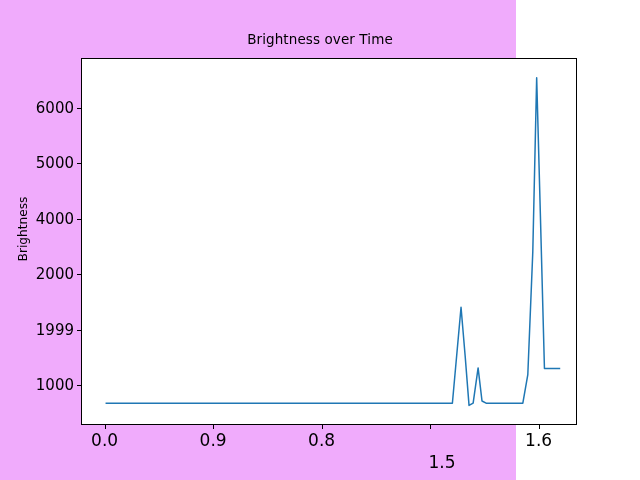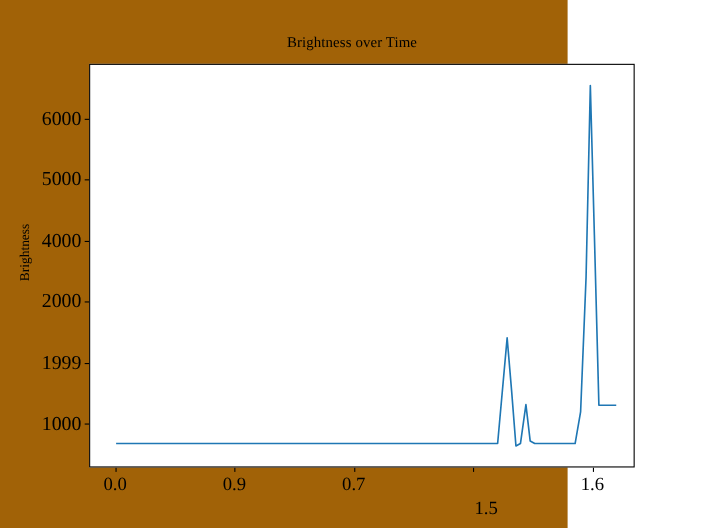--- a/index.html
+++ b/index.html
@@ -10,22 +10,21 @@
   body {
     width: 640px;
     height: 480px;
     font-family: "DejaVu Sans", sans-serif;
     overflow: hidden;
   }
   #figure {
     position: relative;
     width: 516px;
     height: 480px;
-    background: #a16207;
-    font-family: Liberation Serif, serif;
+    background: #f0abfc;
   }
   #chart-title {
     position: absolute;
     left: 0;
     top: 31px;
     width: 640px;
     text-align: center;
     font-size: 13.5px;
     color: #000000;
     letter-spacing: 0.1px;
@@ -45,21 +44,21 @@
     left: 0;
     top: 0;
     width: 100%;
     height: 100%;
     display: block;
   }
   .ytick-label {
     position: absolute;
     right: 0;
     text-align: left;
-    font-size: 18px;
+    font-size: 15px;
     color: #000000;
     transform: translateY(-50%);
     white-space: nowrap;
   }
   #ytick-labels {
     position: absolute;
     left: 0px;
     top: 0px;
     width: 74px;
     height: 480px;
@@ -129,21 +128,21 @@
       <div class="ytick-mark" style="top: 329.77px;"></div>
       <div class="ytick-mark" style="top: 274.306px;"></div>
       <div class="ytick-mark" style="top: 218.843px;"></div>
       <div class="ytick-mark" style="top: 163.38px;"></div>
       <div class="ytick-mark" style="top: 107.917px;"></div>
     </div>
 
   <div id="xtick-labels">
       <div class="xtick-label" style="left: 104.65px;">0.0</div>
       <div class="xtick-label" style="left: 213.136px;">0.9</div>
-      <div class="xtick-label" style="left: 321.623px;">0.7</div>
+      <div class="xtick-label" style="left: 321.623px;">0.8</div>
       <div class="xtick-label" style="left: 442px; margin-top: 22px;">1.5</div>
       <div class="xtick-label" style="left: 538.596px;">1.6</div>
     </div>
   <div id="xtick-marks">
       <div class="xtick-mark" style="left: 104.65px;"></div>
       <div class="xtick-mark" style="left: 213.136px;"></div>
       <div class="xtick-mark" style="left: 321.623px;"></div>
       <div class="xtick-mark" style="left: 430.109px;"></div>
       <div class="xtick-mark" style="left: 538.596px;"></div>
     </div>

